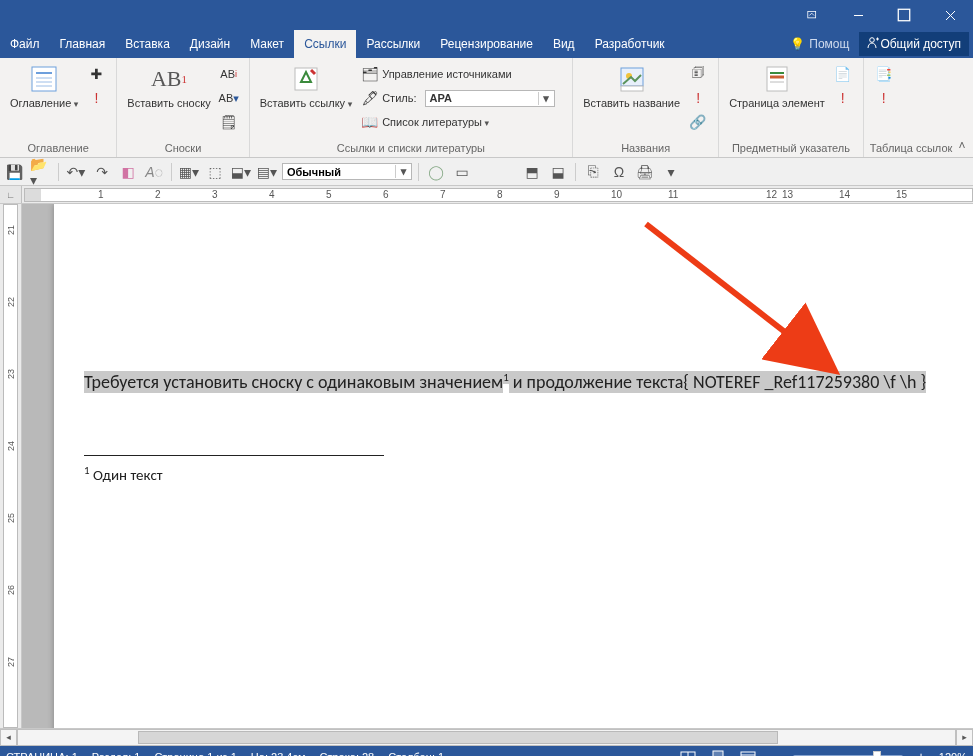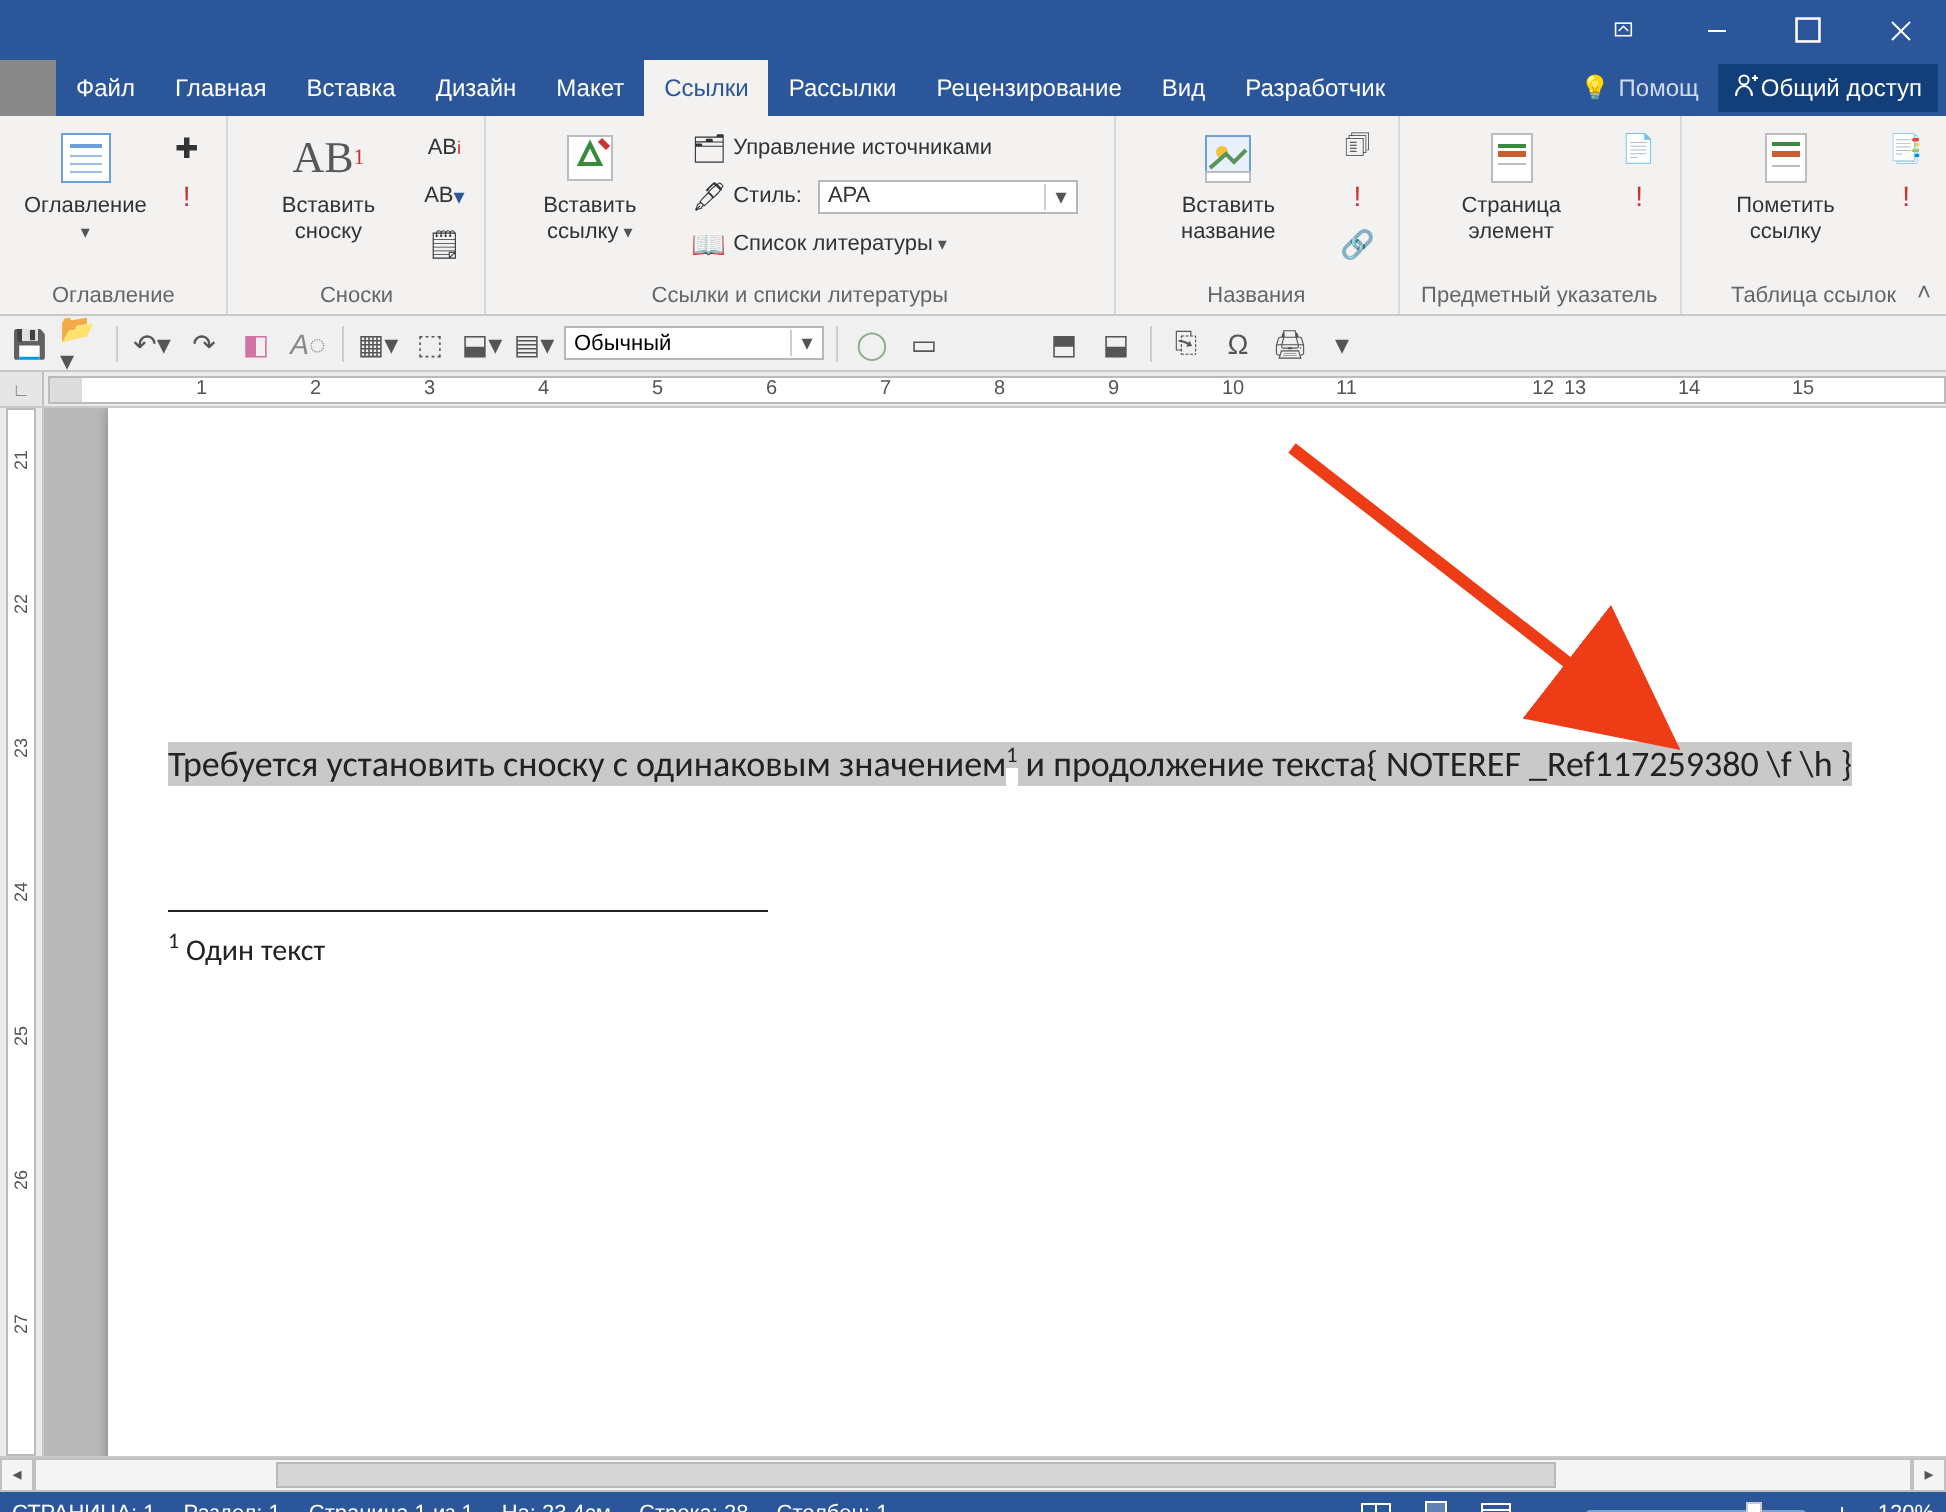--- a/index.html
+++ b/index.html
@@ -52,21 +52,20 @@
   }
   .winbtn svg { width: 11px; height: 11px; stroke: #fff; fill: none; stroke-width: 1; }
   .winbtn.restore svg { width:14px; height:14px;}
   
   .tabstrip {
     height: 28px;
     background: var(--blue-dark);
     display: flex;
     align-items: stretch;
     color: #fff;
-    margin-left: 28px;
   }
   .tab {
     padding: 0 10px;
     font-size: 12px;
     display:flex;
     align-items:center;
     cursor: pointer;
   }
   .tab.selected {
     background: var(--ribbon-bg);
@@ -151,20 +150,21 @@
     color:#333;
     padding:0 4px;
   }
   .smallbtn .ico { width:16px; height:16px; display:inline-flex; align-items:center; justify-content:center; font-size:14px;}
   .combo {
     display:flex; align-items:center;
     border:1px solid #b7b7b7;
     background:#fff;
     height:17px;
     font-size:11px;
+    font-weight:bold;
   }
   .combo .val { flex:1; padding:0 4px; }
   .combo .ar { width:16px; text-align:center; border-left:1px solid #ccc; color:#555;}
   
   .qat {
     height:28px;
     background:#f0f0f0;
     border-bottom:1px solid #c8c8c8;
     display:flex;
     align-items:center;
@@ -477,31 +477,20 @@
         <div class="smallbtn">
             <span class="ico" style="color:#c33">!</span>
           </div>
       </div>
     </div>
     <div class="caption">Предметный указатель</div>
   </div>
 
   <div class="group" style="border-right:none">
     <div class="body">
-      <div class="bigbtn">
-        <div class="ico">
-          <svg width="30" height="30">
-              <rect x="5" y="3" width="20" height="24" fill="#fff" stroke="#bcbcbc"></rect>
-              <line x1="8" y1="8" x2="22" y2="8" stroke="#3a8a3c" stroke-width="2"></line>
-              <line x1="8" y1="13" x2="22" y2="13" stroke="#ca5e33" stroke-width="3"></line>
-              <line x1="8" y1="19" x2="22" y2="19" stroke="#bcbcbc"></line>
-            </svg>
-        </div>
-        <span class="lbl">Пометить ссылку</span>
-      </div>
       <div class="smallcol">
         <div class="smallbtn">
             <span class="ico">📑</span>
           </div>
         <div class="smallbtn">
             <span class="ico" style="color:#c33">!</span>
           </div>
       </div>
     </div>
     <div class="caption">Таблица ссылок</div>

